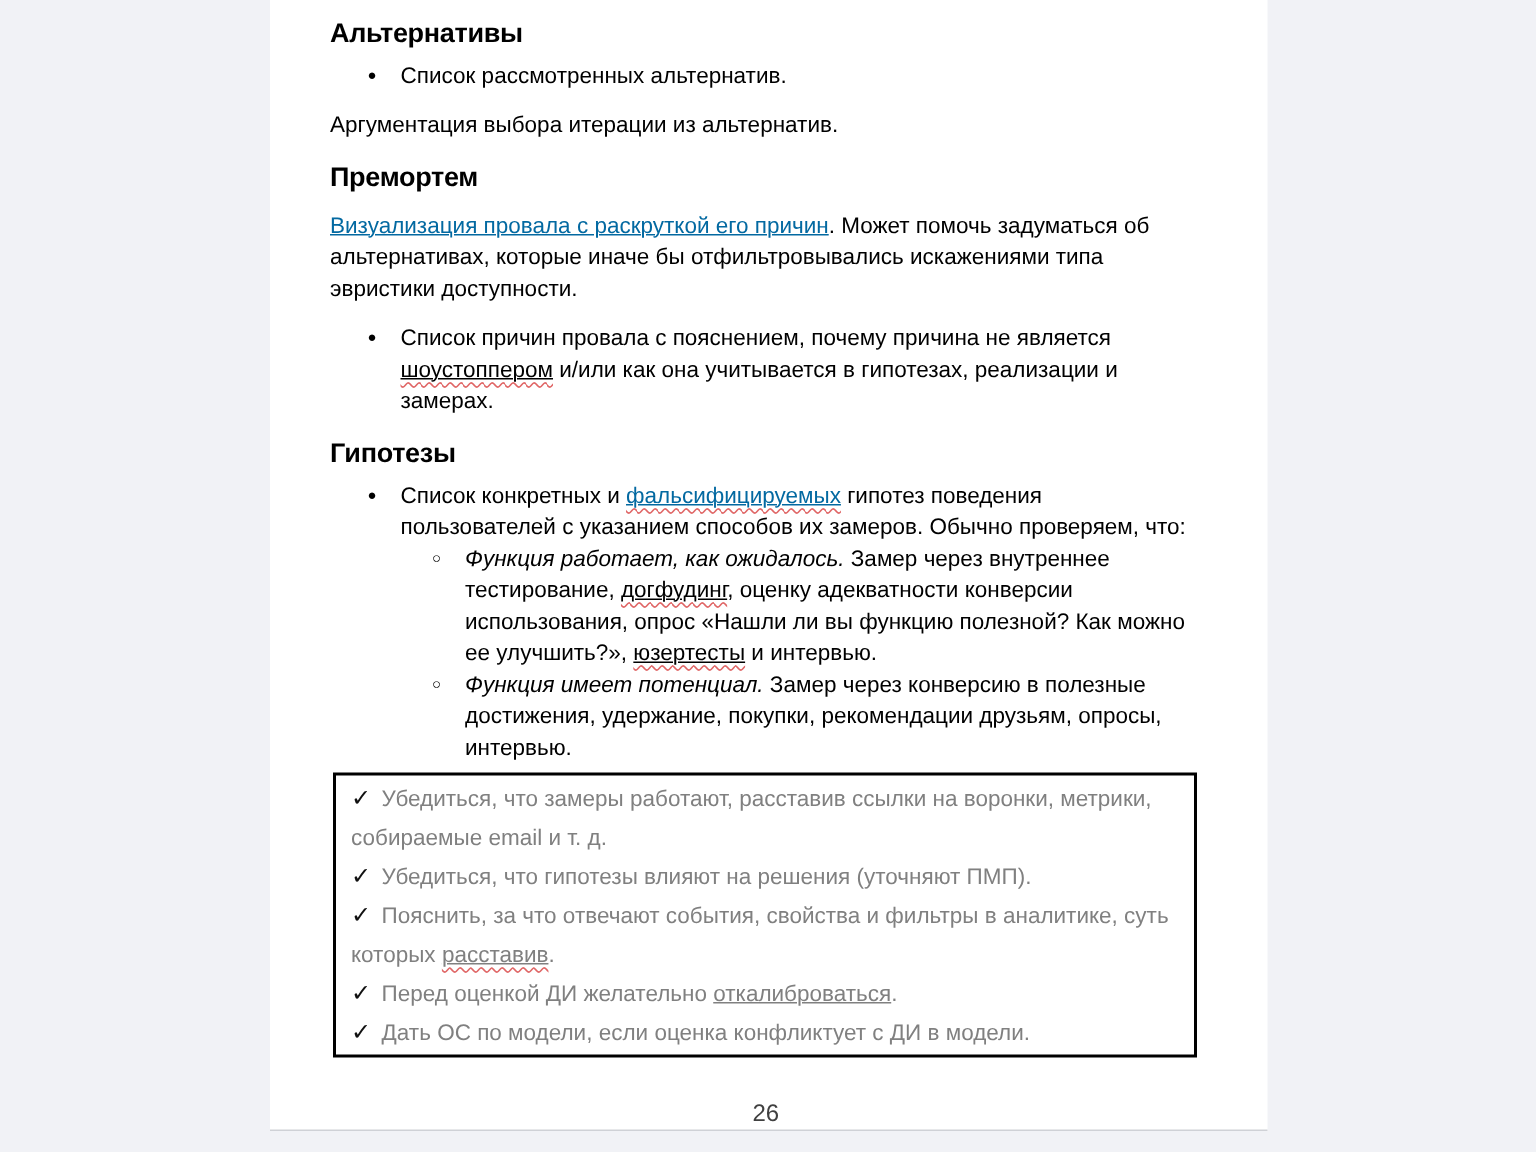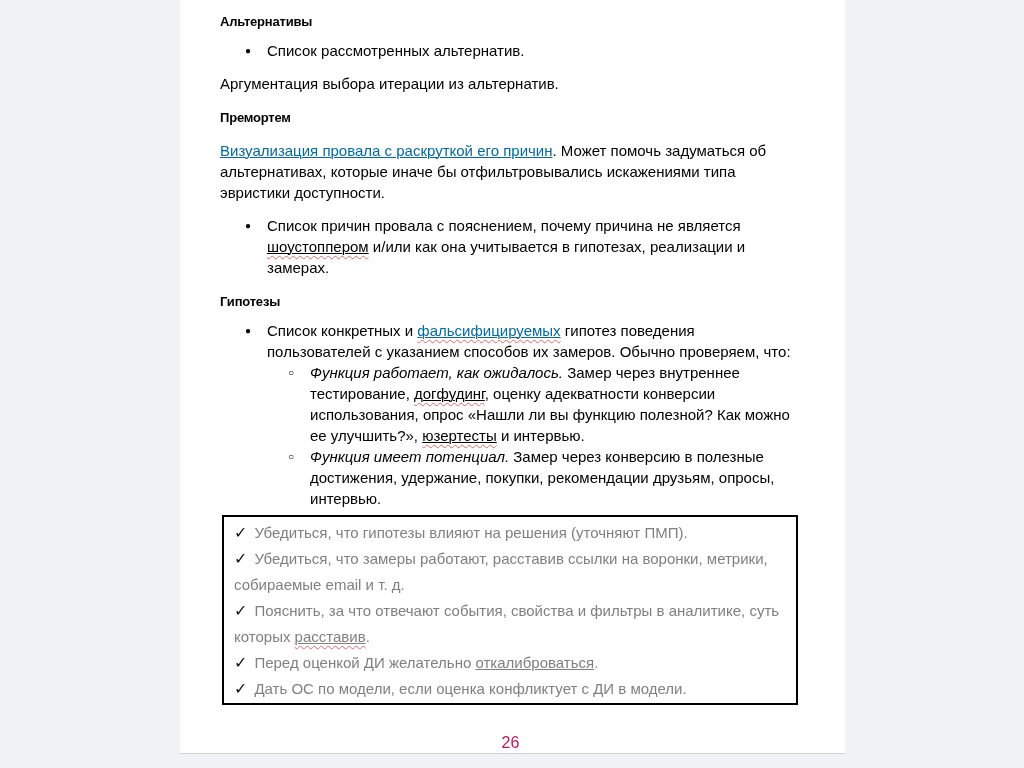--- a/index.html
+++ b/index.html
@@ -7,21 +7,21 @@
   .canvas{position:relative; width:1024px; height:768px; background:#f1f2f6; overflow:hidden;}
   .doc-page{
     position:absolute; left:180px; top:0; width:665px; height:754px;
     background:#ffffff; border-bottom:1px solid #cfd1d6; box-sizing:border-box;
   }
   .doc-content{
     padding:12px 53px 0 40px; color:#000;
     font-size:15px; line-height:21px;
   }
   .heading{
-    font-weight:bold; font-style:normal; font-size:13px; line-height:20px;
+    font-weight:bold; font-style:normal; font-size:18px; line-height:20px;
     margin:14px 0 8px 0; letter-spacing:-0.2px;
   }
   .heading:first-child{margin-top:0;}
   .para{margin:12px 0;}
   .li{display:flex; margin:0;}
   .li .marker{flex:0 0 auto; font-style:normal;}
   .li.l1{padding-left:25px;}
   .li.l1 .marker{width:22px; font-size:10px; line-height:21px;}
   .li.l2{padding-left:68px;}
   .li.l2 .marker{width:22px; font-size:10px; line-height:21px;}
@@ -38,21 +38,21 @@
   .check-box{
     margin:6px 0 0 2px; width:576px; box-sizing:border-box;
     border:2px solid #000; padding:3px 10px 1px 10px;
     color:#808080; font-size:15px; line-height:26px;
   }
   .chk-item .chk-mark{
     color:#111; font-size:16px; margin-right:7px; font-style:normal;
   }
   .page-number{
     position:absolute; left:0; right:4px; bottom:1px; text-align:center;
-    color:#be185d; font-size:16px; line-height:18px;
+    color:#404040; font-size:16px; line-height:18px;
   }
 </style>
 </head>
 <body>
 
 <div class="canvas">
   <div class="doc-page">
     <div class="doc-content">
         <div class="heading">Альтернативы</div>
         <div class="li l1">
@@ -73,22 +73,22 @@
         </div>
         <div class="li l2">
           <span class="marker">○</span>
           <span class="li-text"><span class="s-bi">Функция работает, как ожидалось.</span><span class="s-i"> Замер через внутреннее тестирование, </span><span class="s-i"><span class="s-u"><span class="s-sq">догфудинг</span></span></span><span class="s-i">, оценку адекватности конверсии использования, опрос «Нашли ли вы функцию полезной? Как можно ее улучшить?», </span><span class="s-i"><span class="s-u"><span class="s-sq">юзертесты</span></span></span><span class="s-i"> и интервью.</span></span>
         </div>
         <div class="li l2">
           <span class="marker">○</span>
           <span class="li-text"><span class="s-bi">Функция имеет потенциал.</span><span class="s-i"> Замер через конверсию в полезные достижения, удержание, покупки, рекомендации друзьям, опросы, интервью.</span></span>
         </div>
         <div class="check-box">
+          <div class="chk-item"><span class="chk-mark">✓</span>Убедиться, что замеры работают, расставив ссылки на воронки, метрики, собираемые email и т. д.</div>
           <div class="chk-item"><span class="chk-mark">✓</span>Убедиться, что гипотезы влияют на решения (уточняют ПМП).</div>
-          <div class="chk-item"><span class="chk-mark">✓</span>Убедиться, что замеры работают, расставив ссылки на воронки, метрики, собираемые email и т. д.</div>
           <div class="chk-item"><span class="chk-mark">✓</span>Пояснить, за что отвечают события, свойства и фильтры в аналитике, суть которых <span class="s-u"><span class="s-sq">расставив</span></span>.</div>
           <div class="chk-item"><span class="chk-mark">✓</span>Перед оценкой ДИ желательно <span class="s-u">откалиброваться</span>.</div>
           <div class="chk-item"><span class="chk-mark">✓</span>Дать ОС по модели, если оценка конфликтует с ДИ в модели.</div>
         </div>
       </div>
     <div class="page-number">26</div>
   </div>
 </div>
 
 </body></html>

